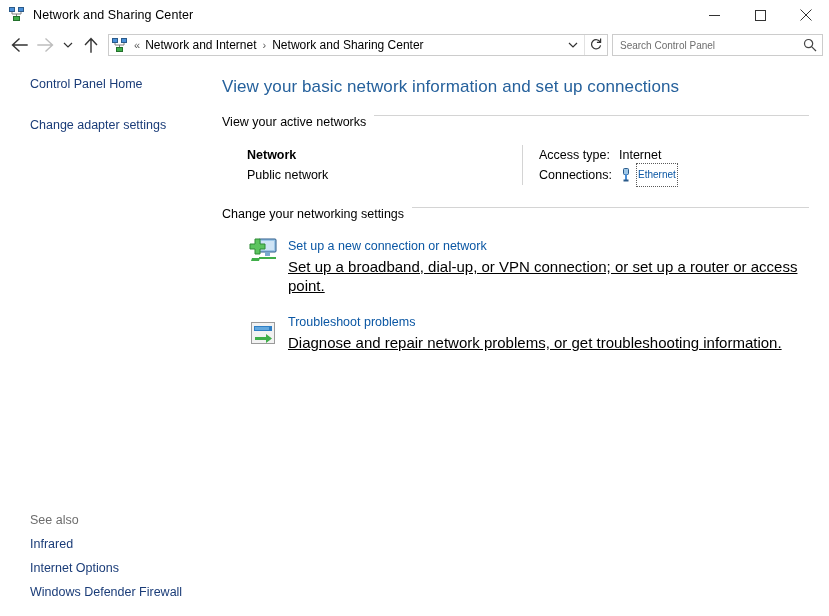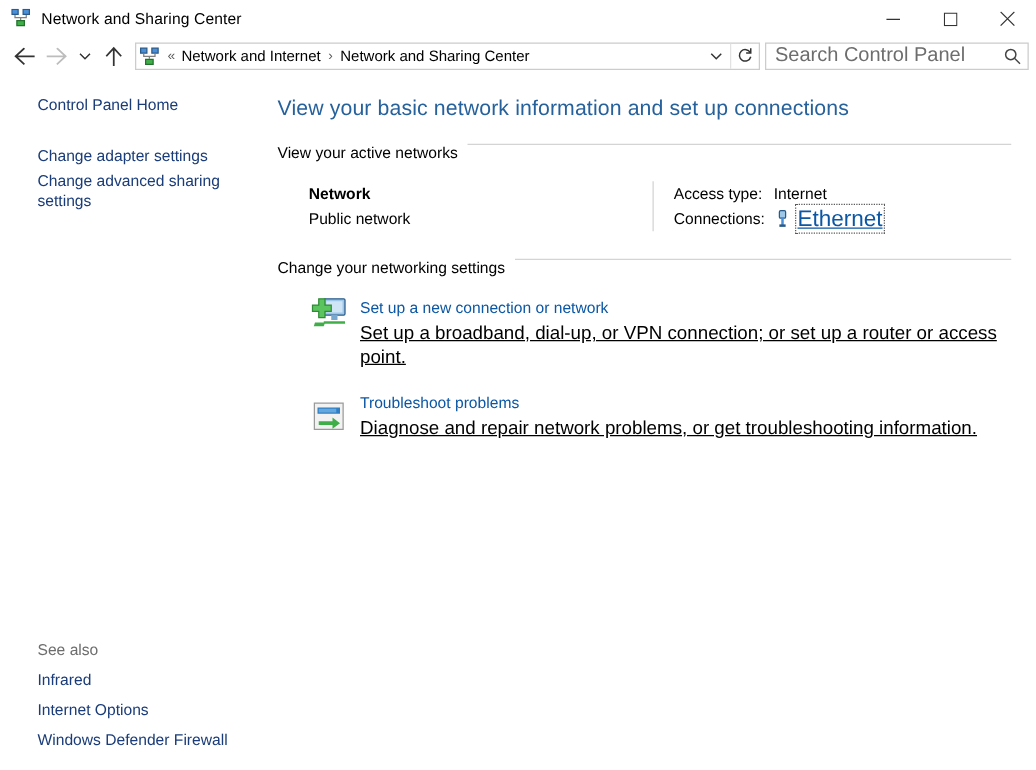--- a/index.html
+++ b/index.html
@@ -138,21 +138,21 @@
     display: flex;
     align-items: center;
     box-sizing: border-box;
     flex: 0 0 auto;
   }
   .searchbox input {
     flex: 1 1 auto;
     border: none;
     outline: none;
     font-family: "Liberation Sans", sans-serif;
-    font-size: 16px;
+    font-size: 10px;
     color: #000;
     padding-left: 7px;
     background: transparent;
     min-width: 0;
   }
   .searchbox input::placeholder { color: #6d6d6d; opacity: 1; }
   .search-icon-wrap {
     width: 24px;
     display: flex;
     align-items: center;
@@ -286,22 +286,21 @@
   }
   .eth-icon {
     width: 14px;
     height: 16px;
     margin-right: 5px;
     position: relative;
     flex: 0 0 auto;
   }
   .link-blue {
     color: #0b57a4;
-    text-decoration: underline;
-    font-size: 18px;
+    font-size: 10px;
     cursor: default;
   }
   .focus-ring {
     outline: 1px dotted #5a5a5a;
     outline-offset: 1px;
   }
 
   .task {
     display: flex;
     margin: 14px 20px 0 30px;
@@ -445,21 +444,20 @@
     </span>
   </div>
 </div>
 
 <div class="content">
 
   <div class="sidebar">
     <a class="side-link">Control Panel Home</a>
     <div class="side-gap"></div>
     <a class="side-link">Change adapter settings</a>
-    <a class="side-link">Change advanced sharing settings</a>
 
     <div class="see-also">
       <div class="see-also-title">See also</div>
       <a class="side-link">Infrared</a>
       <a class="side-link">Internet Options</a>
       <a class="side-link">Windows Defender Firewall</a>
     </div>
   </div>
 
   <div class="main">

